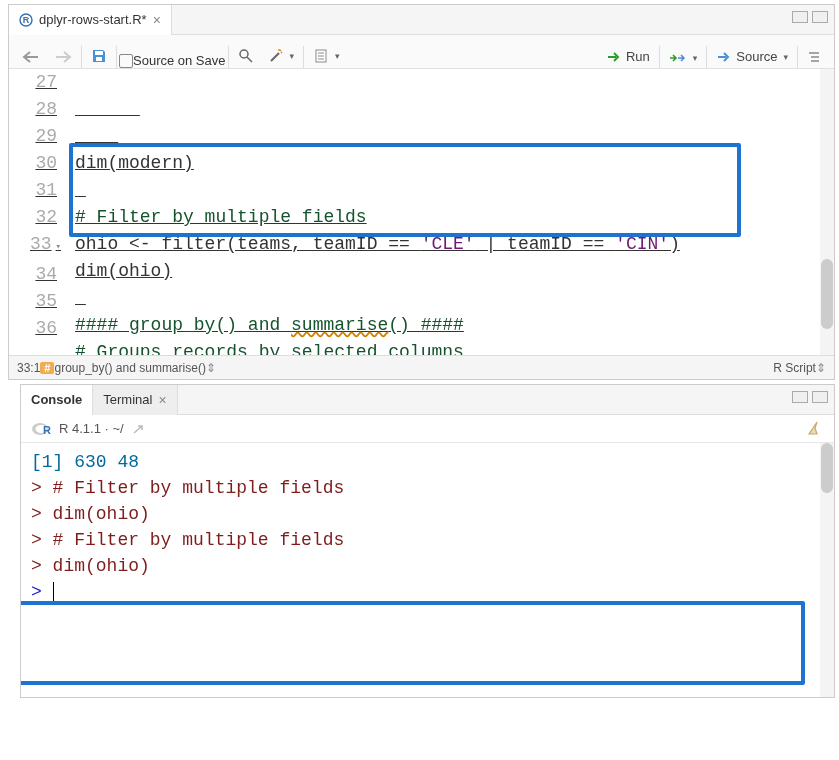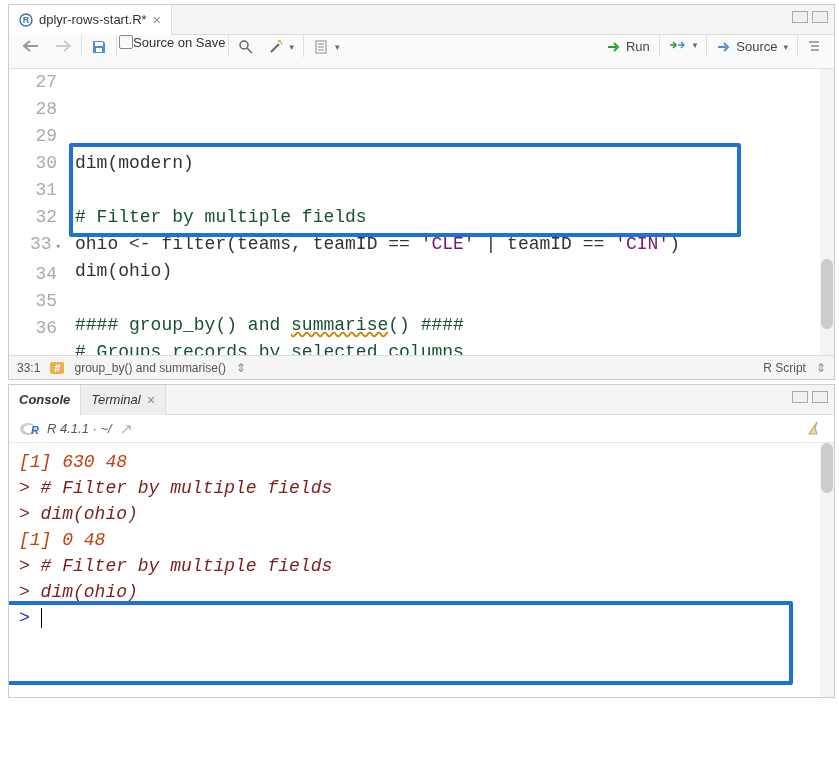--- a/index.html
+++ b/index.html
@@ -1,47 +1,47 @@
 <!DOCTYPE html>
 <html><head>
 <meta charset="utf-8">
 <style>
 * { box-sizing: border-box; margin: 0; padding: 0; }
 body { font-family: -apple-system, "Segoe UI", sans-serif; font-size: 13px; background: #fff; color: #333; width: 839px; height: 760px; overflow: hidden; }
 
 .pane { border: 1px solid #ccc; background: #fff; }
 .editor-pane { margin: 4px 4px 4px 8px; }
-.console-pane { margin: 4px 4px 8px 8px; font-style: italic; }
+.console-pane { margin: 4px 4px 8px 20px; }
 
 .tab-bar { display: flex; align-items: center; height: 30px; background: #f5f5f5; border-bottom: 1px solid #ddd; position: relative; }
 .tab { display: inline-flex; align-items: center; padding: 0 10px; height: 30px; background: #fff; border-right: 1px solid #ddd; font-size: 13px; gap: 6px; }
 .tab.inactive { background: #eee; }
 .tab .close { color: #888; cursor: pointer; font-size: 14px; }
 .tab-icon { width: 14px; height: 14px; display: inline-flex; align-items: center; justify-content: center; }
 
 .window-controls { position: absolute; right: 6px; top: 6px; display: flex; gap: 4px; }
 .win-btn { width: 16px; height: 12px; border: 1px solid #aaa; background: #f0f0f0; display: inline-block; }
 
-.toolbar { display: flex; align-items: flex-start; height: 34px; padding: 0 6px; gap: 0; background: #fafafa; border-bottom: 1px solid #e0e0e0; }
+.toolbar { display: flex; align-items: flex-end; height: 34px; padding: 0 6px; gap: 0; background: #fafafa; border-bottom: 1px solid #e0e0e0; }
 .tool-btn { display: inline-flex; align-items: center; justify-content: center; padding: 3px 6px; border: 1px solid transparent; border-radius: 3px; cursor: pointer; gap: 4px; font-size: 13px; color: #444; background: transparent; }
 .sep { width: 1px; height: 22px; background: #ddd; margin: 0 2px; }
 .spacer { flex: 1; }
 .checkbox { width: 14px; height: 14px; border: 1px solid #888; border-radius: 2px; }
 .dropdown-arrow { font-size: 9px; color: #666; margin-left: 2px; }
 
-.code-area { display: flex; font-family: "Courier New", monospace; font-size: 18px; line-height: 27px; height: 286px; overflow: hidden; position: relative; }
+.code-area { display: flex; font-family: "Courier New", monospace; font-size: 18px; line-height: 27px; height: 286px; overflow: hidden; position: relative; text-decoration: underline; }
 .gutter { width: 62px; text-align: right; padding-right: 14px; color: #aaa; user-select: none; background: #fff; }
 .code-lines { flex: 1; padding-left: 4px; white-space: pre; position: relative; }
 
-.status-bar { display: flex; align-items: center; height: 24px; padding: 0 8px; font-size: 12px; color: #555; background: #f5f5f5; border-top: 1px solid #ddd; gap: 10px; }
+.status-bar { display: flex; align-items: center; height: 24px; padding: 0 8px; font-size: 12px; color: #555; background: #f5f5f5; border-top: 1px solid #ddd; }
 .status-badge { background: #f0ad4e; color: #fff; border-radius: 2px; padding: 0 4px; font-size: 11px; font-weight: bold; }
 
 .console-header { display: flex; align-items: center; height: 28px; padding: 0 10px; gap: 8px; font-size: 13px; color: #555; border-bottom: 1px solid #e8e8e8; }
 .console-body { font-family: "Courier New", monospace; font-size: 18px; line-height: 26px; padding: 6px 10px; height: 254px; overflow: hidden; position: relative; }
-.console-body .out { color: #c2410c; }
+.console-body .out { color: #0369a1; }
 .console-body .in { color: #7f1d1d; }
 .console-body .prompt { color: #2020cc; }
 
 .scrollbar { position: absolute; right: 0; top: 0; bottom: 0; width: 14px; background: #f4f4f4; }
 .scroll-thumb { position: absolute; left: 1px; right: 1px; background: #ccc; border-radius: 6px; }
 .str { color: #701a75; }
 .comment { color: #14532d; }
 .wavy { text-decoration: underline wavy #d08000; }
 
 .highlight-box { position: absolute; border: 4px solid #1e73d0; border-radius: 2px; pointer-events: none; z-index: 5; }
@@ -216,21 +216,20 @@
       <svg width="18" height="18" viewBox="0 0 18 18">
           <path d="M11 2 L7 8 L3 14 H11 L9 8z" stroke="#c9a86a" stroke-width="1.2" fill="#e8d9b5"></path>
         </svg>
     </span>
   </div>
 
   <div class="console-body" id="console-body">
     <div class="out">[1] 630  48</div>
       <div class="in">&gt; # Filter by multiple fields</div>
       <div class="in">&gt; dim(ohio)</div>
-      <div class="out">[1]  0 48</div>
       <div class="in">&gt; # Filter by multiple fields</div>
       <div class="in">&gt; dim(ohio)</div>
       <div class="prompt">&gt;&nbsp;<span style="border-left:1px solid #000;">&nbsp;</span></div>
       <div class="highlight-box" style="left:-6px; top:158px; width:790px; height:84px;"></div>
     <div class="scrollbar">
       <div class="scroll-thumb" style="top:0; height:50px;"></div>
     </div>
   </div>
 
 </div>

